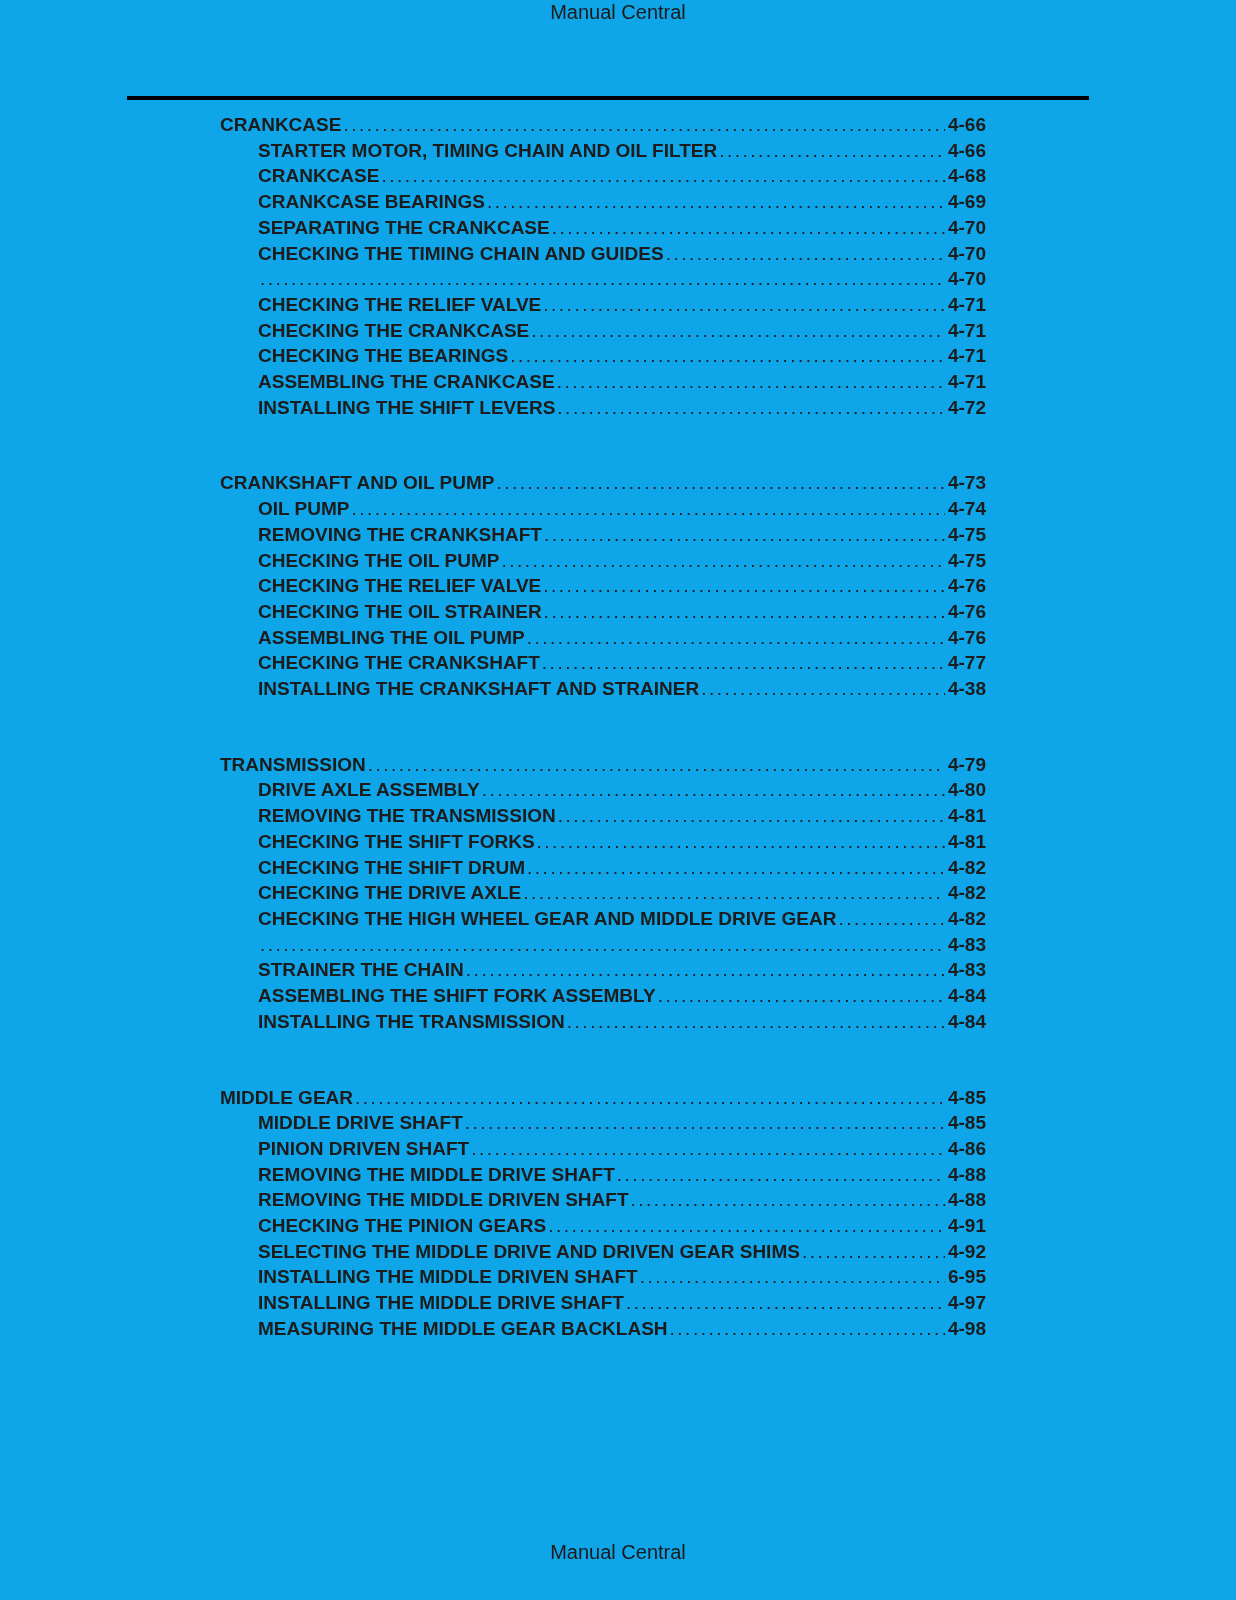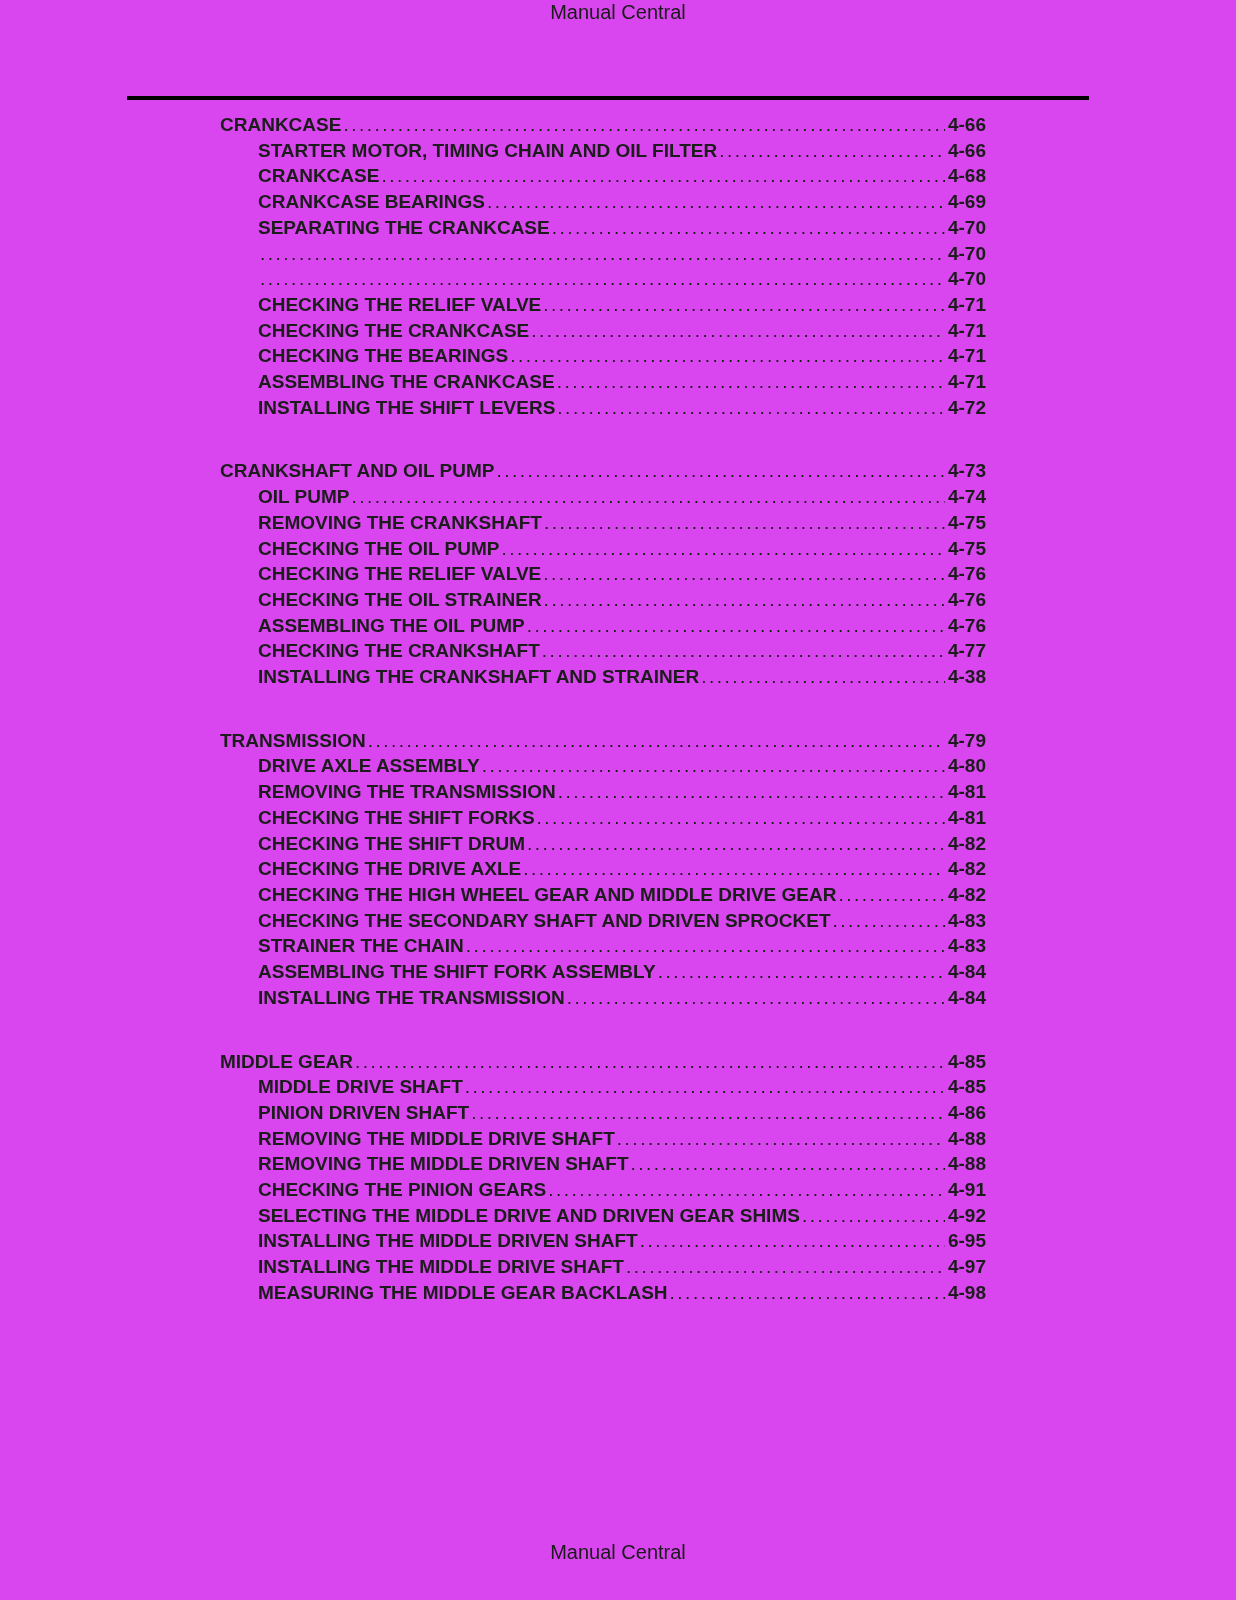--- a/index.html
+++ b/index.html
@@ -9,21 +9,21 @@
     height: 1600px;
     font-family: "Liberation Sans", sans-serif;
     color: #1c1c1c;
     position: relative;
     overflow: hidden;
   }
   .page {
     position: relative;
     width: 1236px;
     height: 1600px;
-    background: #d946ef;
+    background: #0ea5e9;
   }
   .page-header {
     position: absolute;
     top: 0px;
     left: 0;
     right: 0;
     text-align: center;
     font-size: 20px;
     line-height: 24px;
     color: #1a1a1a;
@@ -35,21 +35,21 @@
     width: 962px;
     height: 4px;
     background: #000000;
   }
   .toc {
     position: absolute;
     top: 112px;
     left: 220px;
     width: 766px;
   }
-  .toc-section + .toc-section { margin-top: 38px; }
+  .toc-section + .toc-section { margin-top: 50px; }
   .toc-row {
     display: flex;
     align-items: flex-end;
     font-size: 19px;
     line-height: 25.7px;
     white-space: nowrap;
   }
   .toc-row-main { font-weight: 700; }
   .toc-row-sub { padding-left: 38px; font-weight: 700; }
   .toc-title { flex: none; }
@@ -107,20 +107,21 @@
           <span class="toc-title">CRANKCASE BEARINGS</span>
           <span class="toc-dots"></span>
           <span class="toc-page">4-69</span>
         </div>
         <div class="toc-row toc-row-sub">
           <span class="toc-title">SEPARATING THE CRANKCASE</span>
           <span class="toc-dots"></span>
           <span class="toc-page">4-70</span>
         </div>
         <div class="toc-row toc-row-sub">
+          <span class="toc-title">CHECKING THE TIMING CHAIN AND GUIDES</span>
           <span class="toc-dots"></span>
           <span class="toc-page">4-70</span>
         </div>
         <div class="toc-row toc-row-sub">
           <span class="toc-dots"></span>
           <span class="toc-page">4-70</span>
         </div>
         <div class="toc-row toc-row-sub">
           <span class="toc-title">CHECKING THE RELIEF VALVE</span>
           <span class="toc-dots"></span>
@@ -224,21 +225,20 @@
           <span class="toc-title">CHECKING THE DRIVE AXLE</span>
           <span class="toc-dots"></span>
           <span class="toc-page">4-82</span>
         </div>
         <div class="toc-row toc-row-sub">
           <span class="toc-title">CHECKING THE HIGH WHEEL GEAR AND MIDDLE DRIVE GEAR</span>
           <span class="toc-dots"></span>
           <span class="toc-page">4-82</span>
         </div>
         <div class="toc-row toc-row-sub">
-          <span class="toc-title">CHECKING THE SECONDARY SHAFT AND DRIVEN SPROCKET</span>
           <span class="toc-dots"></span>
           <span class="toc-page">4-83</span>
         </div>
         <div class="toc-row toc-row-sub">
           <span class="toc-title">STRAINER THE CHAIN</span>
           <span class="toc-dots"></span>
           <span class="toc-page">4-83</span>
         </div>
         <div class="toc-row toc-row-sub">
           <span class="toc-title">ASSEMBLING THE SHIFT FORK ASSEMBLY</span>

